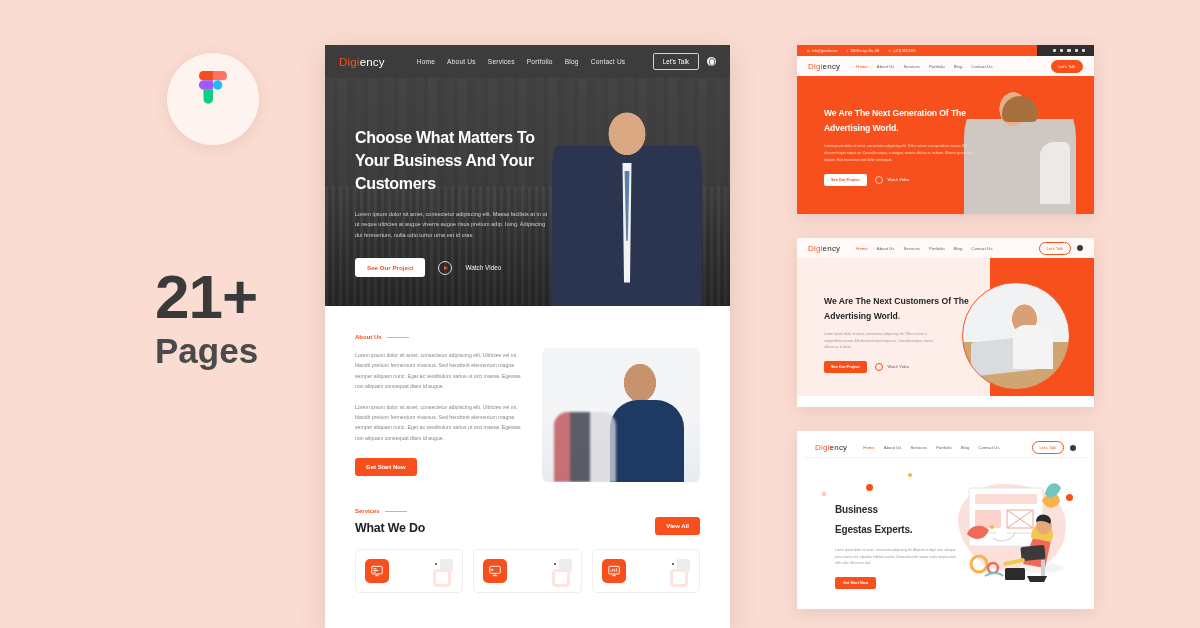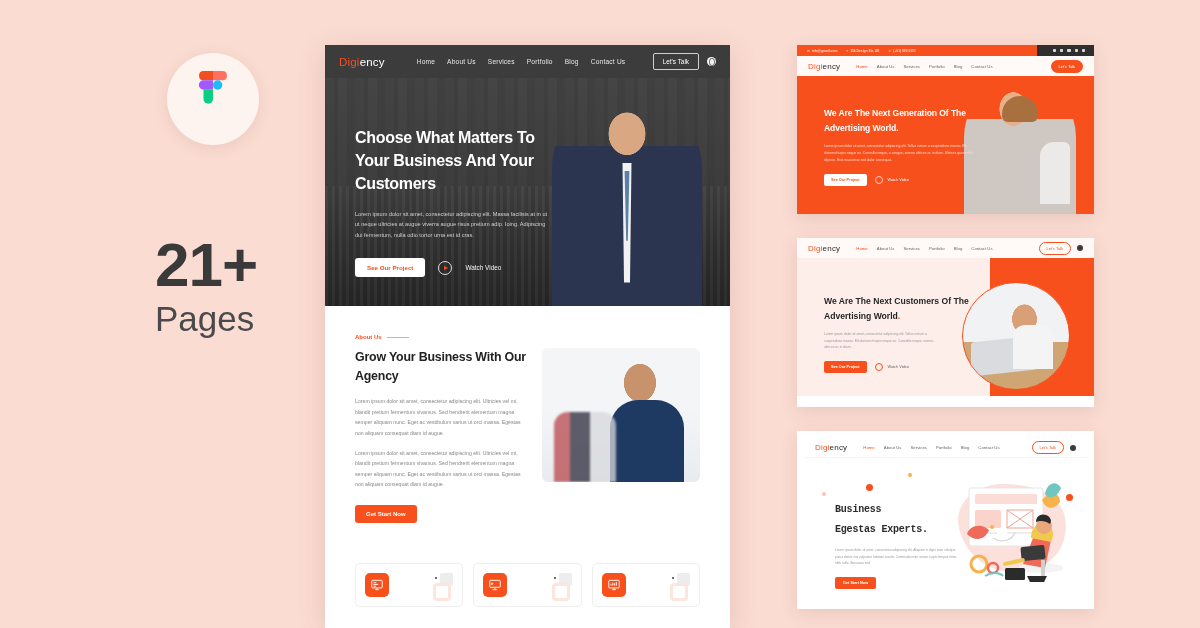--- a/index.html
+++ b/index.html
@@ -12,22 +12,22 @@
 
   
   .figma-badge {
     position: absolute; left: 167px; top: 53px;
     width: 92px; height: 92px; border-radius: 50%;
     background: #fdf3ef; box-shadow: 0 3px 14px rgba(180,120,100,.18);
   }
   .figma-logo { position: absolute; left: 50%; top: 50%; transform: translate(-50%,-50%); width: 38px; height: 56px; }
 
   .stat { position: absolute; left: 155px; color: #333333; }
-  .stat .num { font-size: 62px; font-weight: 700; letter-spacing: -1px; line-height: 1; color: #3a3a3a; }
-  .stat .lab { font-size: 35px; font-weight: 400; line-height: 1.1; color: #4a4a4a; margin-top: 4px; }
+  .stat .num { font-size: 62px; font-weight: 700; letter-spacing: -1px; line-height: 1; color: #3a3a3a; margin-top: 32px; }
+  .stat .lab { font-size: 35px; font-weight: 700; line-height: 1.1; color: #4a4a4a; margin-top: 4px; }
   #stat-pages { top: 234px; }
   #stat-blocks { top: 370px; }
 
   
   .mock-main {
     position: absolute; left: 325px; top: 45px; width: 405px; height: 583px;
     background: #ffffff; overflow: hidden;
     box-shadow: 0 6px 26px rgba(150,95,80,.20);
   }
   .m-nav {
@@ -185,21 +185,21 @@
   .t3-inner { width:100%; height:100%; background:#fff; overflow:hidden; position:relative; }
   .t3-hero { position:relative; height:144px; background:#fff; overflow:hidden; }
   .t3-copy { position:absolute; left:31px; top:42px; width:126px; }
   .t3-copy h2 { font-size:10px; line-height:1.95; font-weight:700; color:#2b2b2b; letter-spacing:-.2px;}
   .t3-copy p { font-size:3.2px; color:#9a9a9a; line-height:2.1; margin-top:8px; }
   .t3-copy .cta { background:#f8501c; color:#fff; font-size:3.8px; padding:4px 8px; border-radius:2px; display:inline-block; margin-top:10px; font-weight:600;}
   .t3-illu { position:absolute; right:14px; top:14px; width:128px; height:116px; }
   .blobdot { position:absolute; border-radius:50%; }
 
   
-  .lines { display:block;font-family:Liberation Mono, monospace; }
+  .lines { display:block; }
 </style>
 </head>
 <body>
 
 <div class="stage">
 
   <div class="figma-badge">
     <svg class="figma-logo" viewBox="0 0 38 56">
       <path d="M9.5 0h9.5v9.33H9.5a4.67 4.67 0 0 1 0-9.33z" fill="#f24e1e"></path>
       <path d="M19 0h9.5a4.67 4.67 0 0 1 0 9.33H19z" fill="#ff7262"></path>
@@ -246,29 +246,35 @@
               <i></i>
             </div>
           <div class="watch">Watch Video</div>
         </div>
       </div>
     </div>
 
     <div class="m-about">
       <div style="flex:1">
         <div class="lbl-orange">About Us</div>
-        <h2>Grow Your Business With Our Agency</h2>
         <p>Lorem ipsum dolor sit amet, consectetur adipiscing elit. Ultricies vel mi, blandit pretium fermentum vivamus. Sed hendrerit elementum magna semper aliquam nunc. Eget ac vestibulum varius ut orci massa. Egestas non aliquam consequat diam id augue.</p>
         <p>Lorem ipsum dolor sit amet, consectetur adipiscing elit. Ultricies vel mi, blandit pretium fermentum vivamus. Sed hendrerit elementum magna semper aliquam nunc. Eget ac vestibulum varius ut orci massa. Egestas non aliquam consequat diam id augue.</p>
         <div style="margin-top:12px"><span class="btn-orange">Get Start Now</span></div>
       </div>
       <div class="about-photo"></div>
     </div>
 
     <div class="m-serv">
+      <div class="serv-head">
+        <div>
+          <div class="lbl-orange">Services</div>
+          <h2>What We Do</h2>
+        </div>
+        <span class="btn-orange">View All</span>
+      </div>
 
       <div class="cards">
         <div class="card">
           <div class="deco">
               <span class="sq"></span>
               <span class="dot"></span>
               <span class="ring"></span>
             </div>
           <div class="ico">
             <svg viewBox="0 0 24 24" fill="none" stroke="#fff" stroke-width="1.6">

